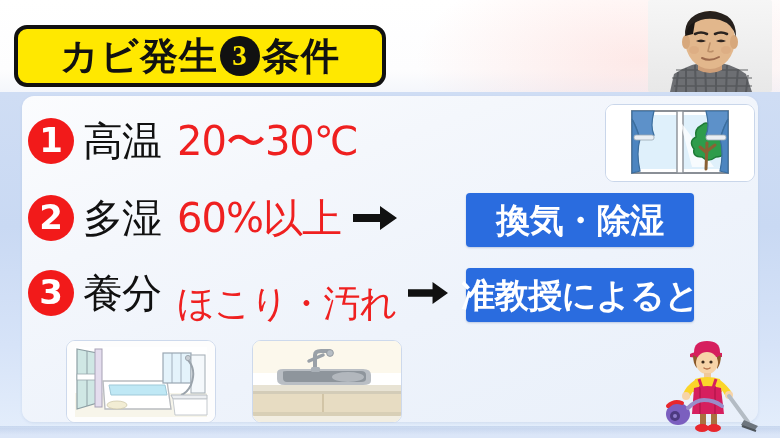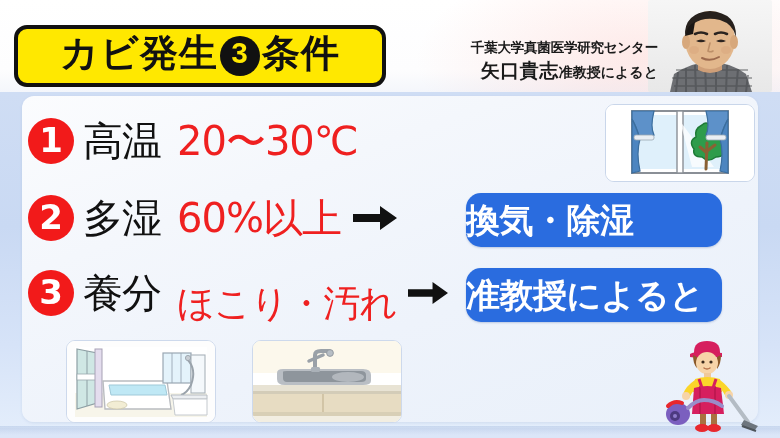--- a/index.html
+++ b/index.html
@@ -60,21 +60,21 @@
     width: 372px; height: 62px;
     background: #ffe800;
     border: 4px solid #111111;
     border-radius: 13px;
     display: flex;
     align-items: center;
     justify-content: center;
     z-index: 6;
   }
   .title-text {
-    font-family: Liberation Mono, monospace;
+    font-family: Liberation Serif, serif;
     font-size: 38px;
     font-weight: 700;
     color: #111111;
     letter-spacing: 1px;
     white-space: nowrap;
     display: flex;
     align-items: center;
     line-height: 1;
   }
   .title-num-badge {
@@ -185,27 +185,27 @@
     margin-left: 12px;
     display: flex;
     align-items: center;
     flex: 0 0 auto;
   }
 
   
   .action-box {
     position: absolute;
     left: 466px;
-    width: 256px;
+    width: 228px;
     height: 54px;
     background: #2a6cdf;
-    border-radius: 15px;
-    display: flex;
-    align-items: center;
-    justify-content: flex-start;
+    border-radius: 4px;
+    display: flex;
+    align-items: center;
+    justify-content: center;
     z-index: 5;
     box-shadow: 0 1px 2px rgba(40,80,150,0.25);
   }
   #action-1 { top: 193px; }
   #action-2 { top: 268px; }
   .action-text {
     color: #ffffff;
     font-size: 34px;
     font-weight: 700;
     letter-spacing: -0.5px;
@@ -310,26 +310,20 @@
   </div>
 
   <div class="title-banner">
     <div class="title-text">
       <span>カビ発生</span>
       <span class="title-num-badge">3</span>
       <span>条件</span>
     </div>
   </div>
 
-  <div class="attribution">
-    <div class="attr-line1">千葉大学真菌医学研究センター</div>
-    <div class="attr-line2">
-      <span class="attr-name">矢口貴志</span><span>准教授によると</span>
-    </div>
-  </div>
 
   <div class="row" id="row-1">
     <div class="num-circle">1</div>
     <div class="row-label">高温</div>
     <div class="row-value">20〜30℃</div>
   </div>
 
   <div class="row" id="row-2">
     <div class="num-circle">2</div>
     <div class="row-label">多湿</div>

